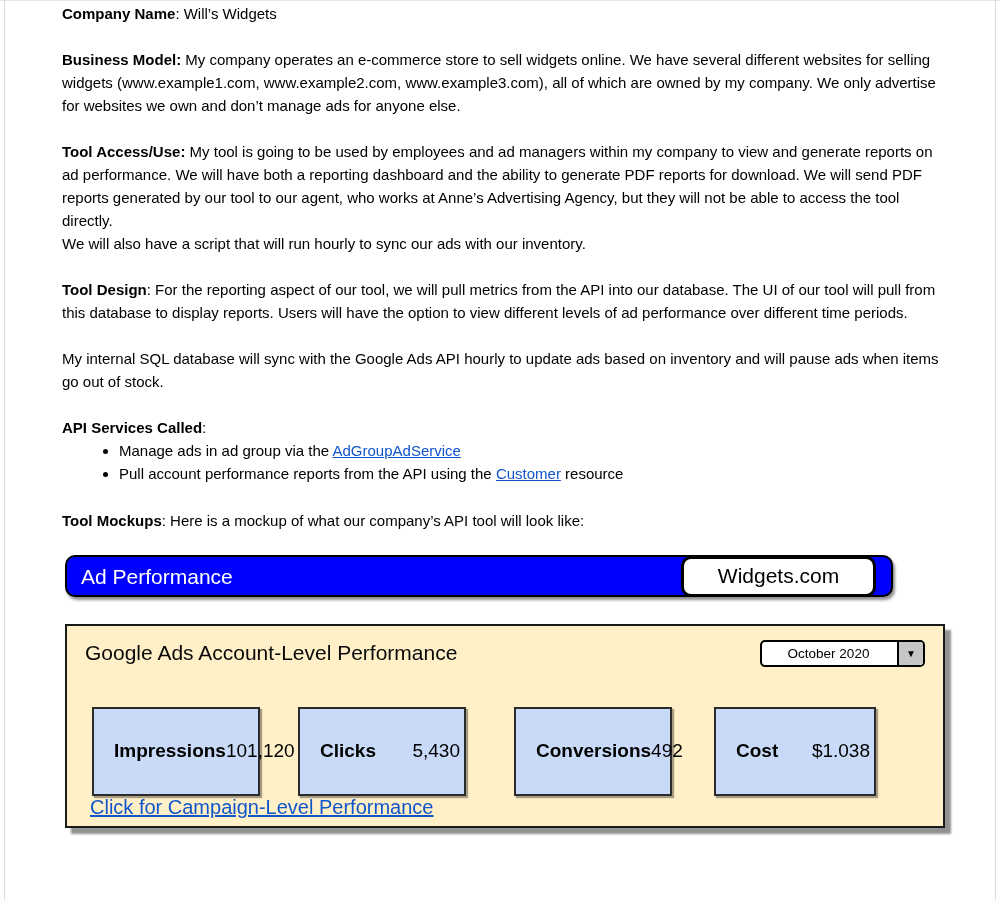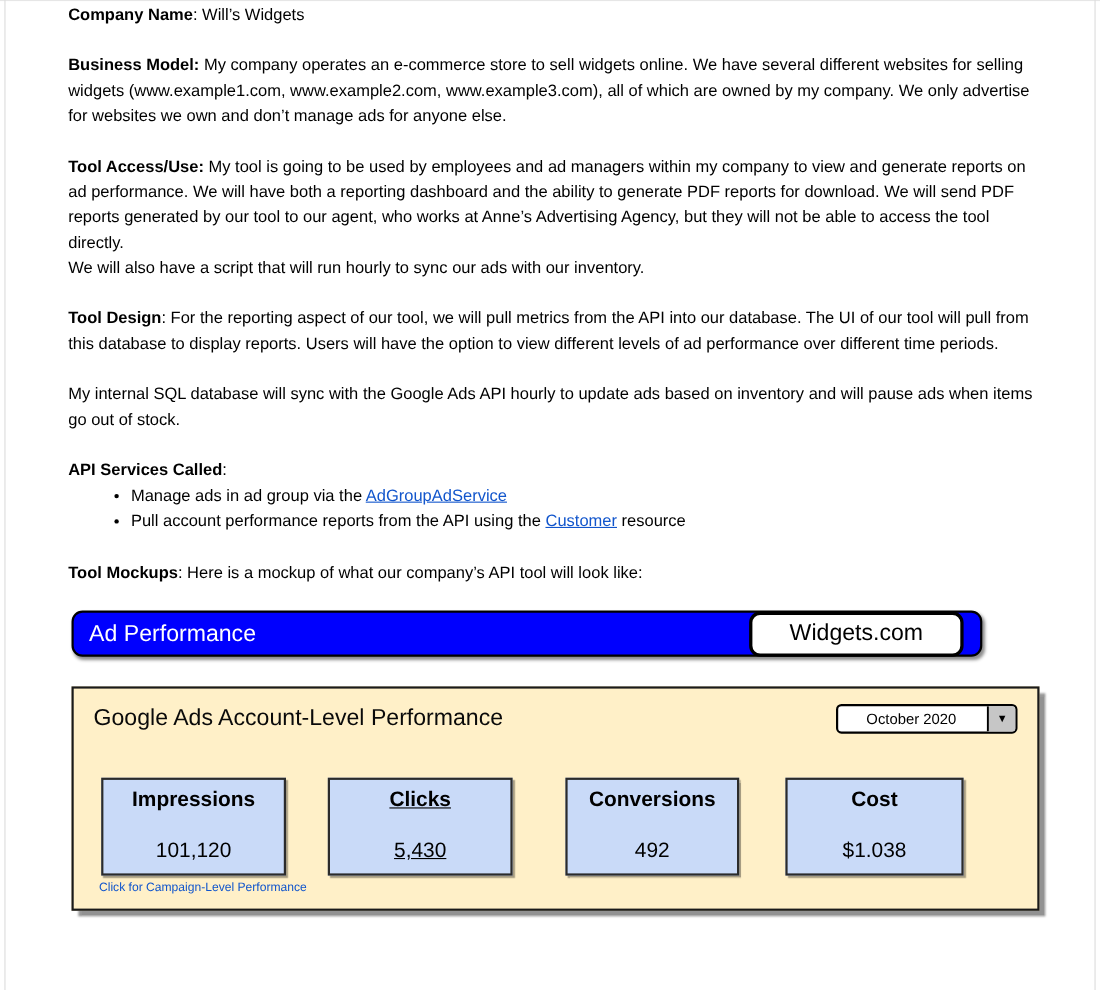--- a/index.html
+++ b/index.html
@@ -90,34 +90,33 @@
     display: flex; align-items: center; justify-content: center;
     font-size: 10px;
     color: #000;
   }
   .cards { position: absolute; left: 0; top: 81px; width: 100%; height: 90px; }
   .card {
     position: absolute; top: 0; height: 89px;
     background: #c9daf8;
     border: 2px solid #2b2b2b;
     box-shadow: 2px 2px 1px rgba(0,0,0,0.35);
-    display: flex; flex-direction: column; align-items: center; justify-content: space-between;
-    padding: 7px 4px 9px 4px;
-    gap: 16px;
+    display: flex; flex-direction: row; align-items: center; justify-content: space-between;
+    padding: 7px 4px 9px 20px;
   }
   .card-1 { left: 25px;  width: 168px; }
   .card-2 { left: 231px; width: 168px; }
   .card-3 { left: 447px; width: 158px; text-align: right; }
   .card-4 { left: 647px; width: 162px; }
   .card .card-label { font-weight: bold; font-size: 19px; }
   .card .card-value { font-size: 19px; }
   .panel-link {
     position: absolute; left: 23px; bottom: 7px;
-    font-size: 11px;
-    color: #1155cc; cursor: pointer;
+    font-size: 20px;
+    color: #1155cc; text-decoration: underline; cursor: pointer;
   }
 </style>
 </head>
 <body>
 
 <div class="page-edge-top"></div>
 <div class="page-edge-v page-edge-left"></div>
 <div class="page-edge-v page-edge-right"></div>
 
 <div class="doc">
@@ -153,21 +152,21 @@
     <div class="dropdown">
       <span class="dd-value">October 2020</span>
       <span class="dd-btn">▼</span>
     </div>
 
     <div class="cards">
       <div class="card card-1" style="background-color: rgb(201, 218, 248);">
         <div class="card-label">Impressions</div>
         <div class="card-value">101,120</div>
       </div>
-      <div class="card card-2" style="background-color: rgb(201, 218, 248); text-decoration: underline;">
+      <div class="card card-2" style="background-color: rgb(201, 218, 248);">
         <div class="card-label">Clicks</div>
         <div class="card-value">5,430</div>
       </div>
       <div class="card card-3" style="background-color: rgb(201, 218, 248);">
         <div class="card-label">Conversions</div>
         <div class="card-value">492</div>
       </div>
       <div class="card card-4" style="background-color: rgb(201, 218, 248);">
         <div class="card-label">Cost</div>
         <div class="card-value">$1.038</div>

